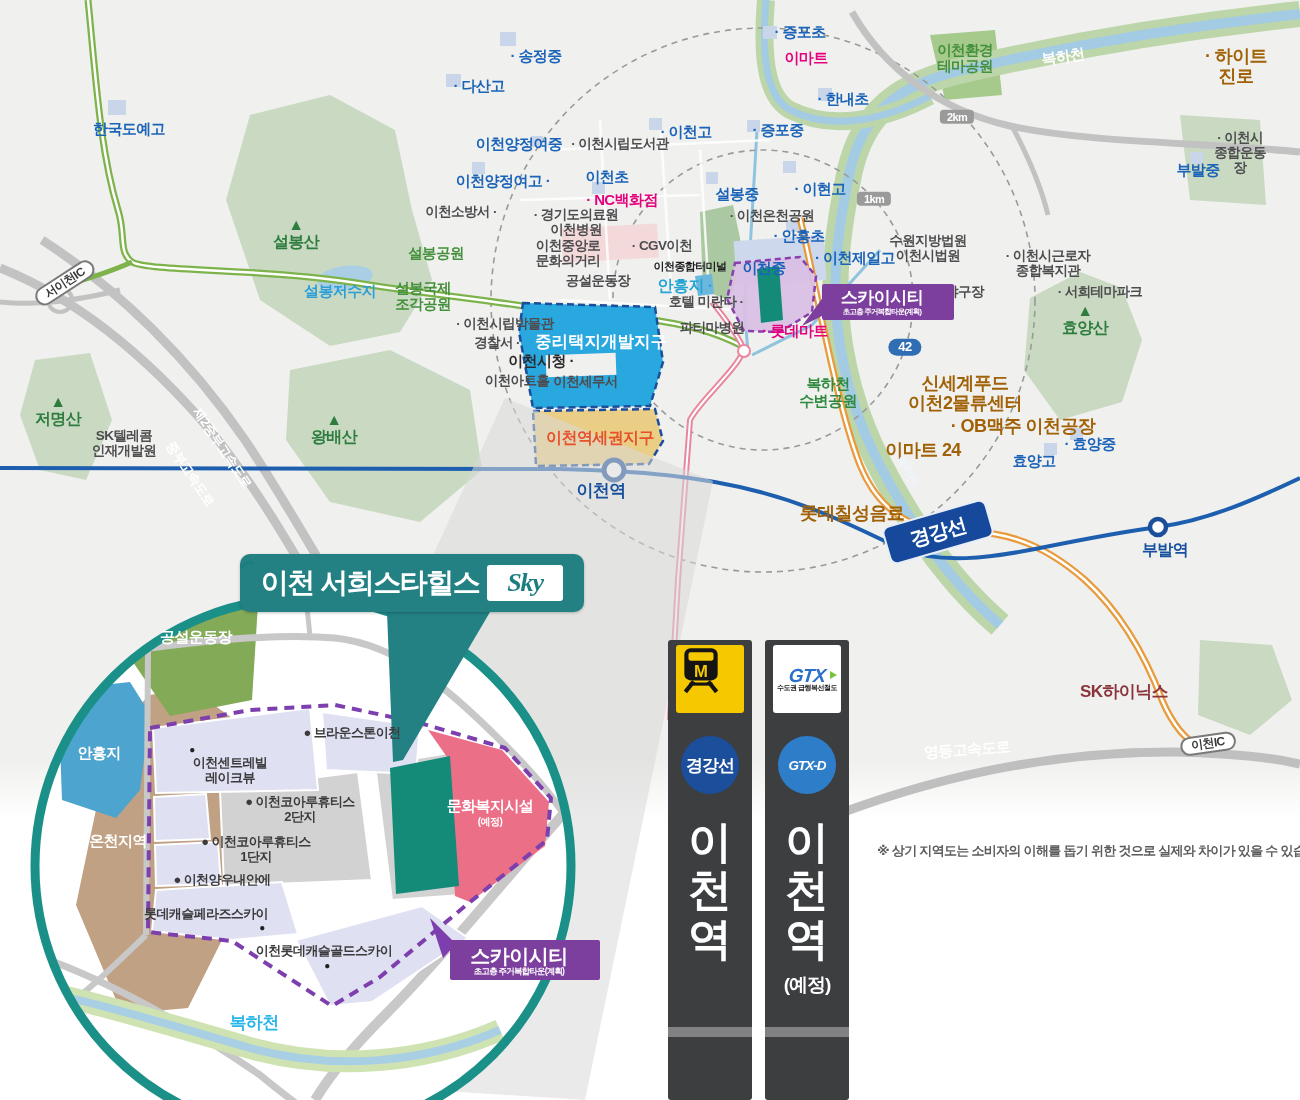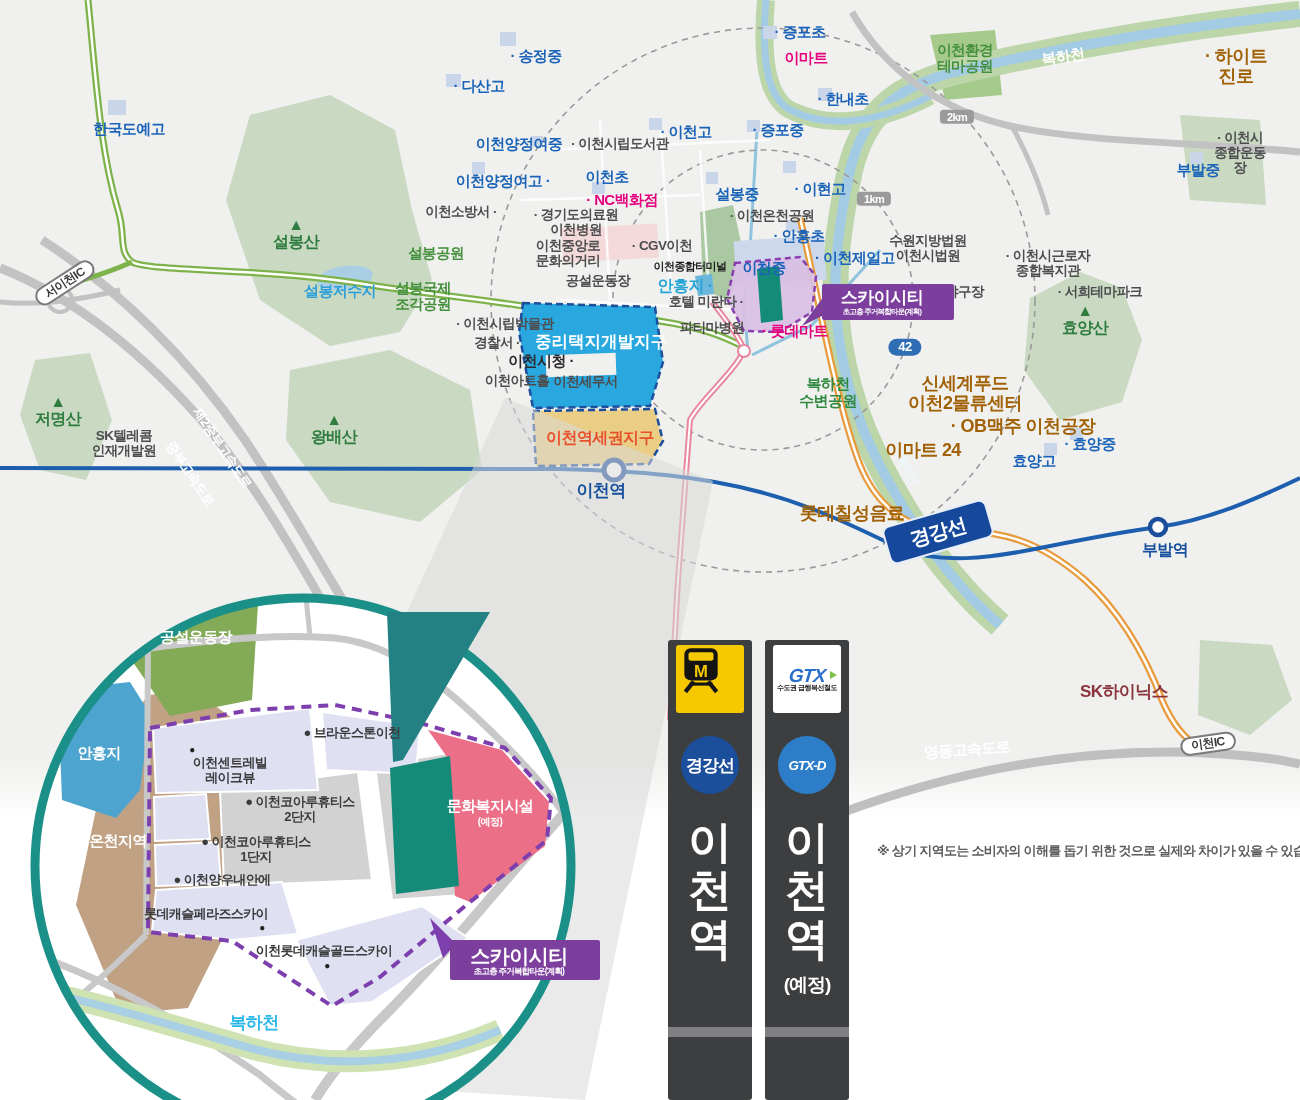--- a/index.html
+++ b/index.html
@@ -352,20 +352,29 @@
       <span class="lb ins" style="left: 222px; top: 880px; transform: translate(-50%, -50%);">● 이천양우내안에</span>
       <span class="lb ins" style="left: 206px; top: 914px; transform: translate(-50%, -50%);">롯데캐슬페라즈스카이</span>
       <span class="lb dot" style="left: 262px; top: 928px; transform: translate(-50%, -50%);">●</span>
       <span class="lb ins" style="left: 324px; top: 951px; transform: translate(-50%, -50%);">이천롯데캐슬골드스카이</span>
       <span class="lb dot" style="left: 327px; top: 966px; transform: translate(-50%, -50%);">●</span>
       <span class="lb white2" style="left: 490px; top: 806px; transform: translate(-50%, -50%);">문화복지시설</span>
       <span class="lb white3" style="left: 490px; top: 822px; transform: translate(-50%, -50%);">(예정)</span>
       <span class="lb cyanb" style="left: 254px; top: 1023px; transform: translate(-50%, -50%);">복하천</span>
     </div>
 
+<div class="banner">
+  <span class="banner-title">이천 서희스타힐스</span>
+  <span class="sky-box">
+    <svg width="14" height="20" viewBox="0 0 14 20">
+      <path d="M1,14 Q6,6 13,10" fill="none" stroke="#1d7e81" stroke-width="2.5" stroke-linecap="round"></path>
+    </svg>
+    <span class="sky-word">Sky</span>
+  </span>
+</div>
 
 <div class="skycity skycity-main">
   <div class="t1">스카이시티</div>
   <div class="t2">초고층 주거복합타운(계획)</div>
 </div>
 <div class="skycity skycity-inset">
   <div class="t1">스카이시티</div>
   <div class="t2">초고층 주거복합타운(계획)</div>
 </div>
 

